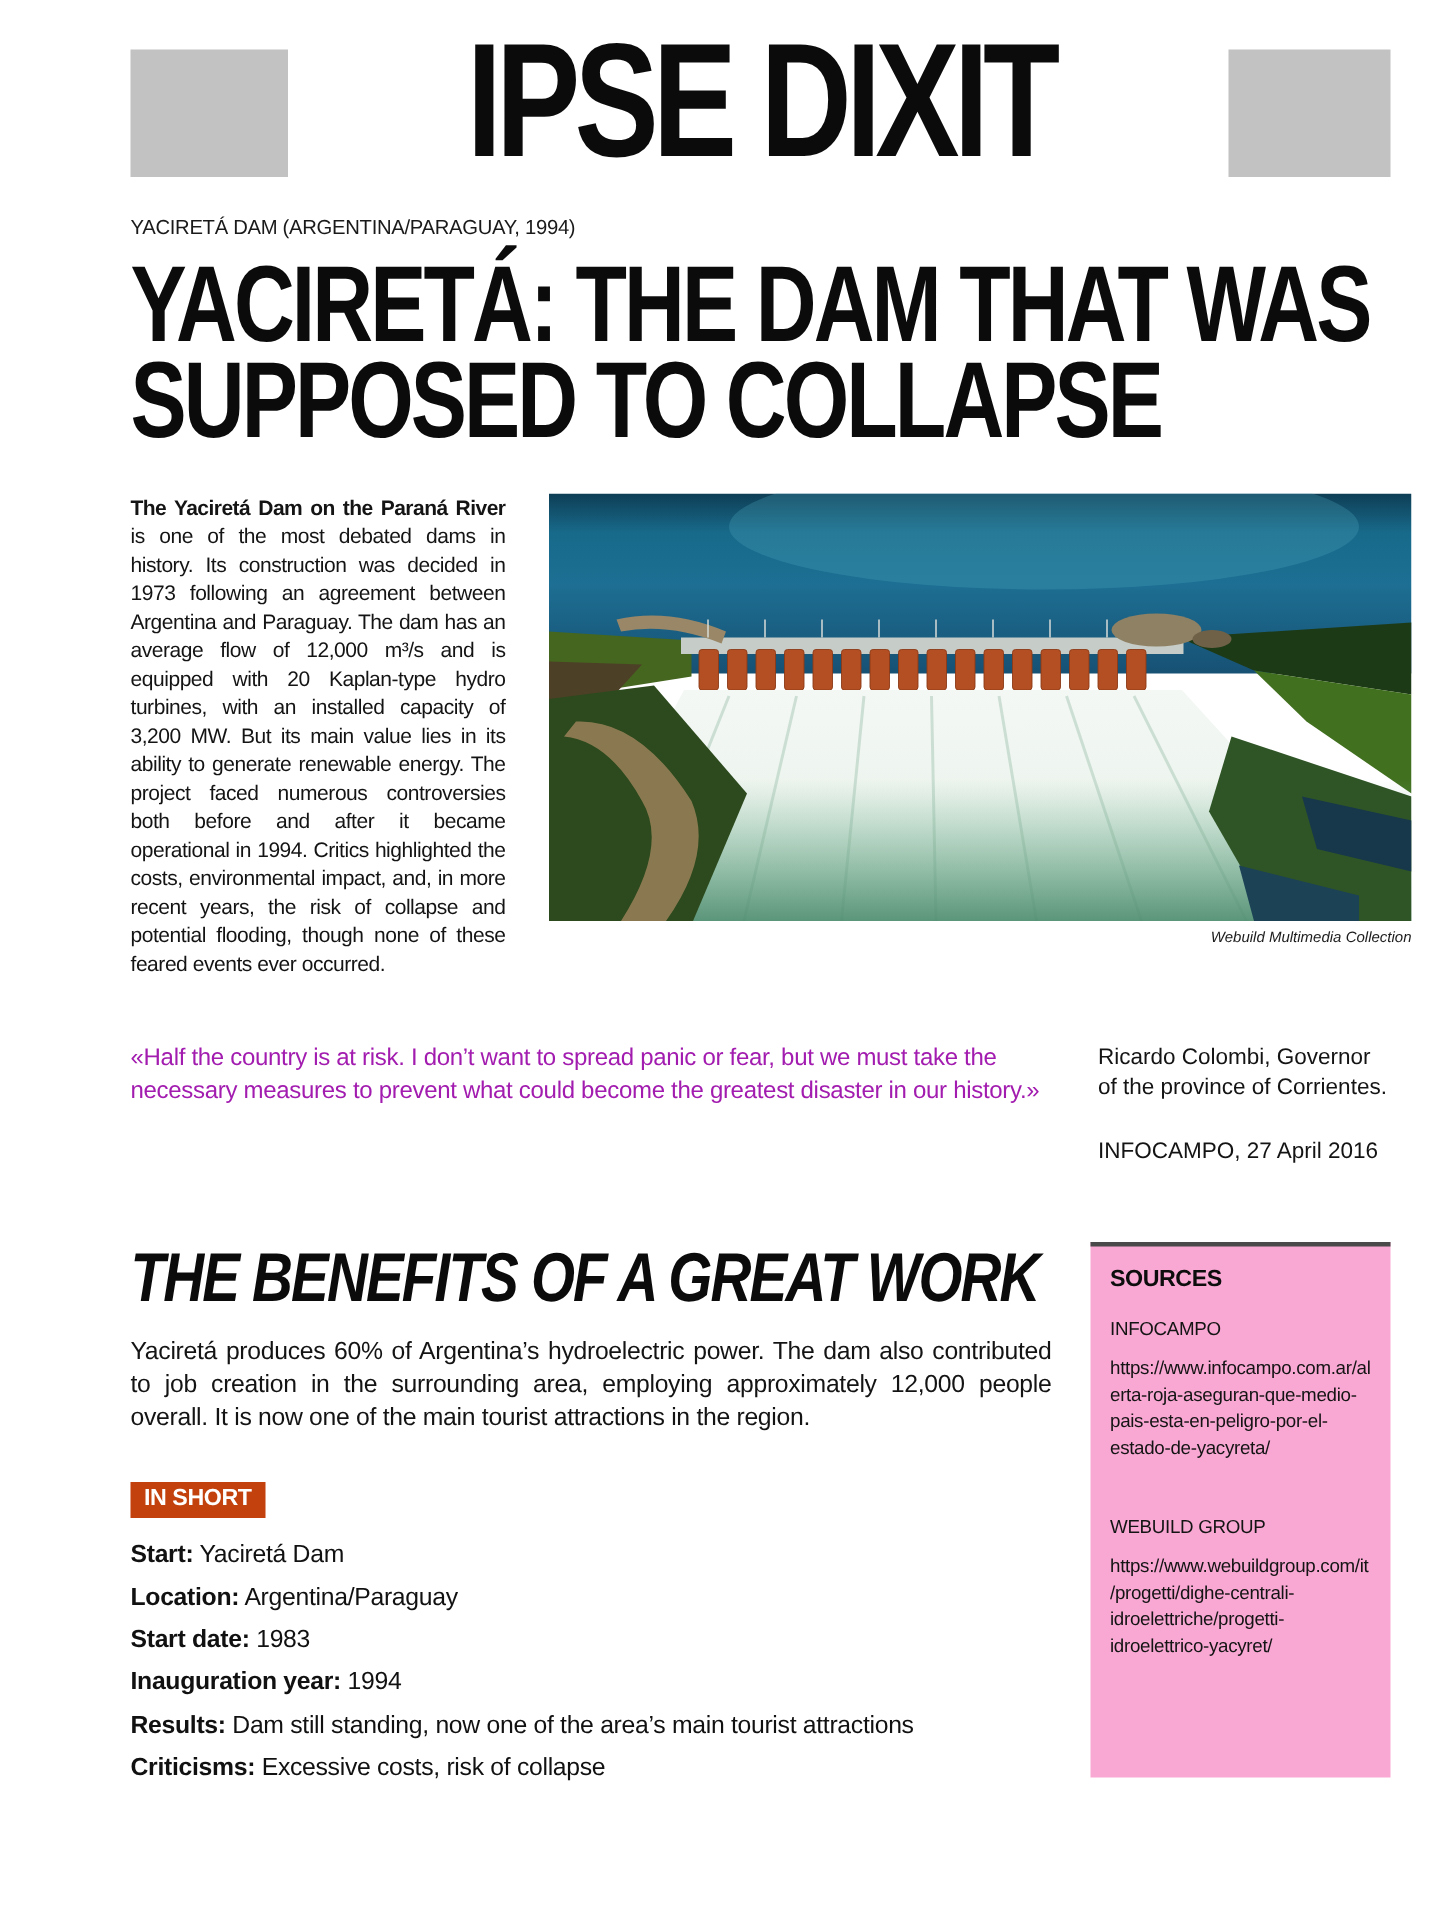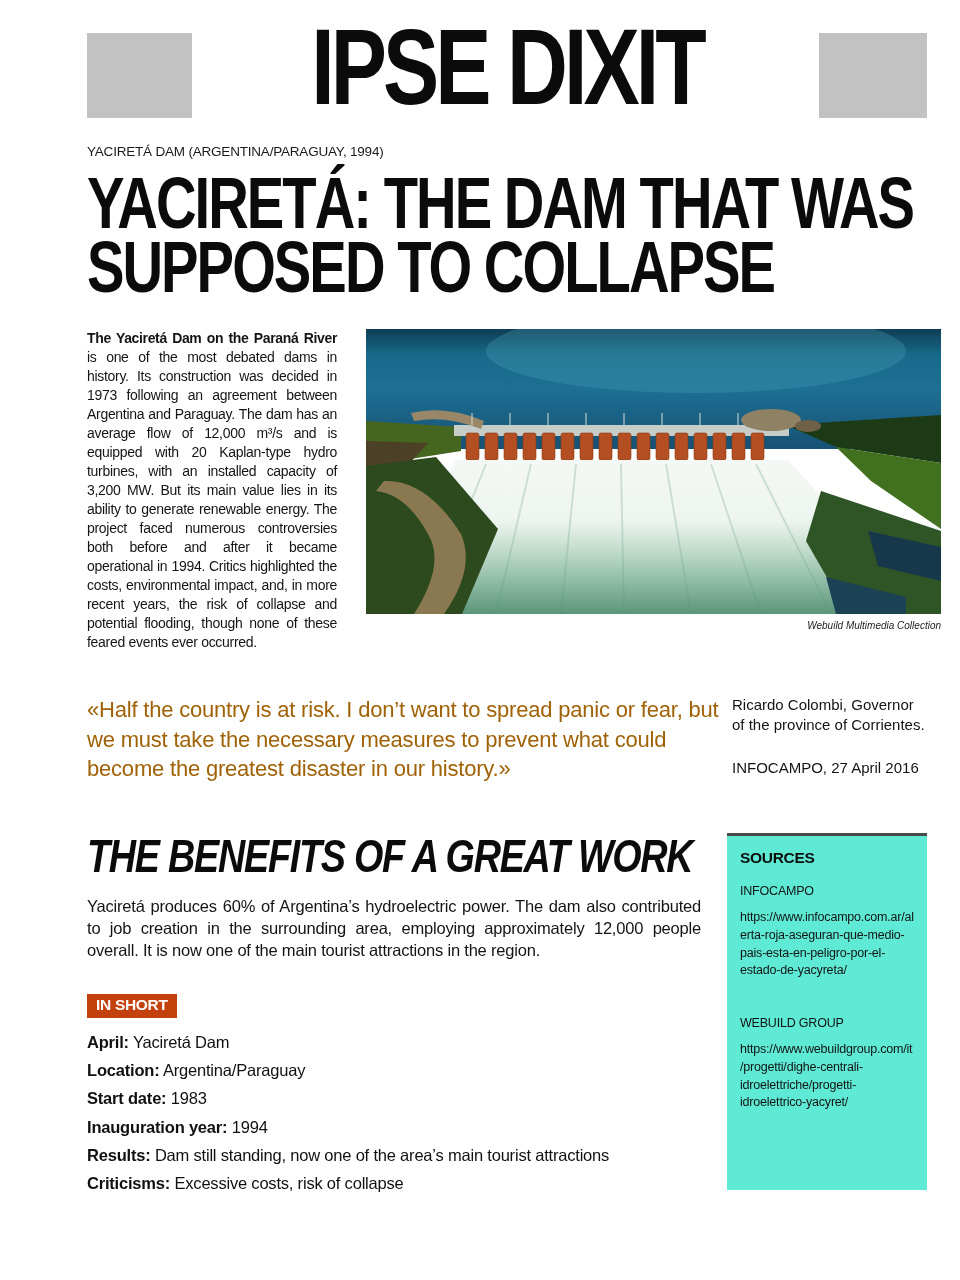--- a/index.html
+++ b/index.html
@@ -55,21 +55,21 @@
   .photo-frame { width: 575px; height: 285px; display: block; }
   .photo-caption {
     margin-top: 6px; text-align: right;
     font-size: 10px; font-style: italic; color: #1c1c1c;
   }
 
   
   .quote-row { margin: 44px 60px 0; display: flex; }
   .pull-quote {
     width: 645px; flex: 0 0 645px;
-    font-size: 22px; line-height: 1.33; letter-spacing: -0.2px; color: #a16207;
+    font-size: 16px; line-height: 1.33; letter-spacing: -0.2px; color: #a21caf;
   }
   .attribution { margin-left: auto; width: 205px; font-size: 15px; line-height: 1.3; color: #141414; }
   .attribution .attr-source { margin-top: 24px; }
 
   
   .lower-row { margin: 50px 60px 0; display: flex; }
   .main-col { width: 614px; flex: 0 0 614px; }
   .benefits-heading {
     font-style: italic; font-weight: 700;
     font-size: 46px; line-height: 1;
@@ -88,21 +88,21 @@
     font-weight: 700; font-size: 15.5px; letter-spacing: -0.3px;
     padding: 2px 9px 4px; margin-top: 32px;
   }
   .inshort-list { margin-top: 10px; font-size: 16.5px; line-height: 1.72; letter-spacing: -0.2px; }
   .inshort-item .k { font-weight: 700; }
 
   .sidebar { margin-left: auto; width: 200px; flex: 0 0 200px; }
   .sources-box {
     box-sizing: border-box;
     border-top: 3px solid #4a4a4a;
-    background: #5eead4;
+    background: #f9a8d4;
     min-height: 357px;
     padding: 13px 13px 18px;
   }
   .sources-heading { font-size: 15.5px; font-weight: 700; letter-spacing: -0.3px; color: #0d0d0d; }
   .source-entry { margin-top: 17px; }
   .source-entry + .source-entry { margin-top: 36px; }
   .source-name { font-size: 12.5px; letter-spacing: -0.2px; color: #141414; }
   .source-url  {
     margin-top: 11px; font-size: 12.5px; line-height: 1.42; letter-spacing: -0.2px;
     color: #141414; overflow-wrap: anywhere;
@@ -228,21 +228,21 @@
     </div>
   </div>
 
   <div class="lower-row">
     <div class="main-col">
       <div class="benefits-heading">THE BENEFITS OF A GREAT WORK</div>
       <p class="benefits-body" style="margin-bottom:0;">Yaciretá produces 60% of Argentina’s hydroelectric power. The dam also contributed to job creation in the surrounding area, employing approximately 12,000 people overall. It is now one of the main tourist attractions in the region.</p>
 
       <div class="inshort-label">IN SHORT</div>
       <div class="inshort-list">
-  <div class="inshort-item"><span class="k">April:</span><span class="v"> Yaciretá Dam</span></div>
+  <div class="inshort-item"><span class="k">Start:</span><span class="v"> Yaciretá Dam</span></div>
 
   <div class="inshort-item"><span class="k">Location:</span><span class="v"> Argentina/Paraguay</span></div>
 
   <div class="inshort-item"><span class="k">Start date:</span><span class="v"> 1983</span></div>
 
   <div class="inshort-item"><span class="k">Inauguration year:</span><span class="v"> 1994</span></div>
 
   <div class="inshort-item"><span class="k">Results:</span><span class="v"> Dam still standing, now one of the area’s main tourist attractions</span></div>
 
   <div class="inshort-item"><span class="k">Criticisms:</span><span class="v"> Excessive costs, risk of collapse</span></div>

